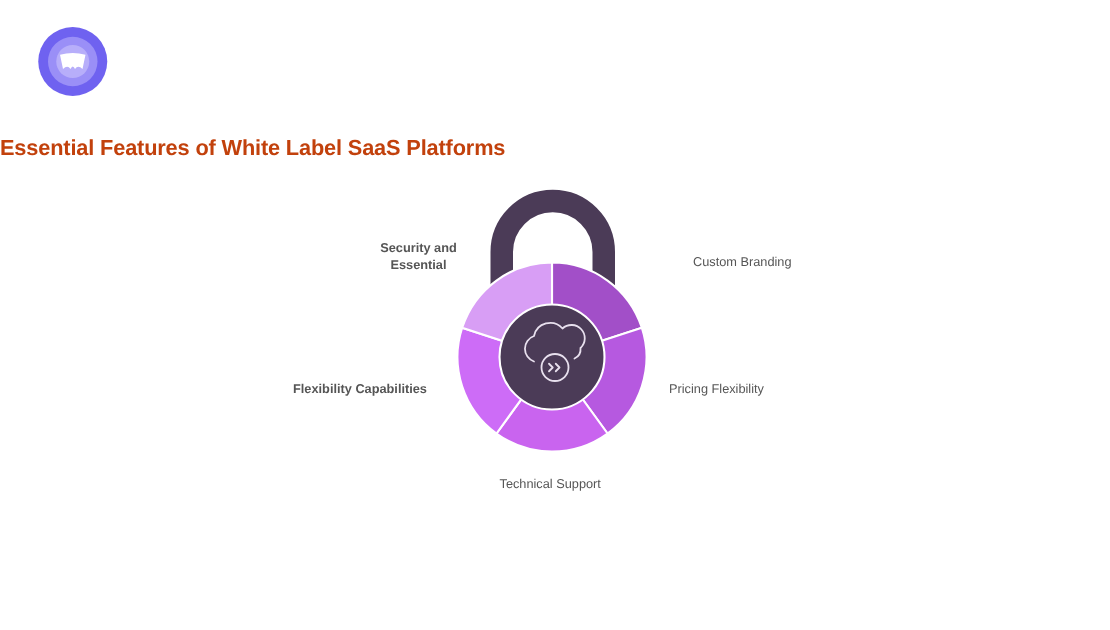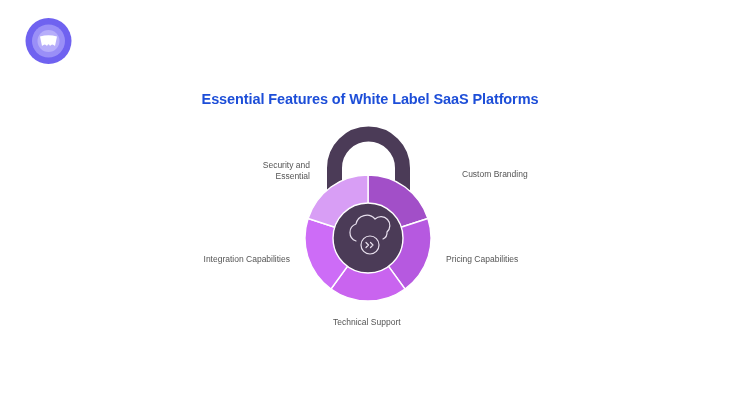--- a/index.html
+++ b/index.html
@@ -2,30 +2,30 @@
 <html><head>
   <meta charset="utf-8">
   <style>
     html, body { margin: 0; padding: 0; }
     body {
       width: 740px; height: 420px; background: #ffffff; position: relative; overflow: hidden;
       font-family: "Liberation Sans", sans-serif;
     }
     .logo { position: absolute; left: 24px; top: 18px; width: 50px; height: 46px; }
     .title {
-      position: absolute; left: 0; width: 740px; top: 91px; text-align: center;
-      font-family: "Liberation Sans", sans-serif; font-weight: bold; font-size: 14.5px; color: #1d4ed8;
+      position: absolute; left: 0; width: 740px; top: 91px; text-align: left;
+      font-family: "Liberation Sans", sans-serif; font-weight: bold; font-size: 14.5px; color: #c2410c;
       letter-spacing: -0.1px;
     }
     .diagram { position: absolute; left: 0; top: 0; width: 740px; height: 420px; }
     .label {
       position: absolute; font-size: 8.5px; color: #555555; line-height: 11px;
       font-family: "Liberation Sans", sans-serif; white-space: nowrap;
     }
-    .label.right-align { text-align: right; }
+    .label.right-align { text-align: center; font-weight: bold; }
   </style>
 </head>
 <body>
 
 <svg class="logo" viewBox="0 0 50 46">
   <circle cx="24.5" cy="23" r="23" fill="#6f62f0"></circle>
   <circle cx="24.5" cy="23" r="16.5" fill="#9a8ff7"></circle>
   <circle cx="24.5" cy="23" r="11" fill="#b7aefa"></circle>
   <path d="M16 18.5 Q24.5 16 33 18.5 L31 28 Q28 25 26 28 Q24.5 24.5 23 28 Q21 25 18 28 Z" fill="#ffffff"></path>
 </svg>
@@ -52,15 +52,15 @@
     <path d="M366 242.5 L368.5 245 L366 247.5"></path>
     <path d="M370.5 242.5 L373 245 L370.5 247.5"></path>
   </g>
 </svg>
 
 <div class="label right-align" style="left:248px; top:160px; width:62px;">
   <div>Security and</div>
   <div>Essential</div>
 </div>
 <div class="label" style="left:426px; top:169px;margin-left:36px;">Custom Branding</div>
-<div class="label right-align" style="left:190px; top:254px; width:100px;">Integration Capabilities</div>
-<div class="label" style="left:446px; top:254px;">Pricing Capabilities</div>
+<div class="label right-align" style="left:190px; top:254px; width:100px;">Flexibility Capabilities</div>
+<div class="label" style="left:446px; top:254px;">Pricing Flexibility</div>
 <div class="label" style="left:333px; top:317px;">Technical Support</div>
 
 </body></html>

